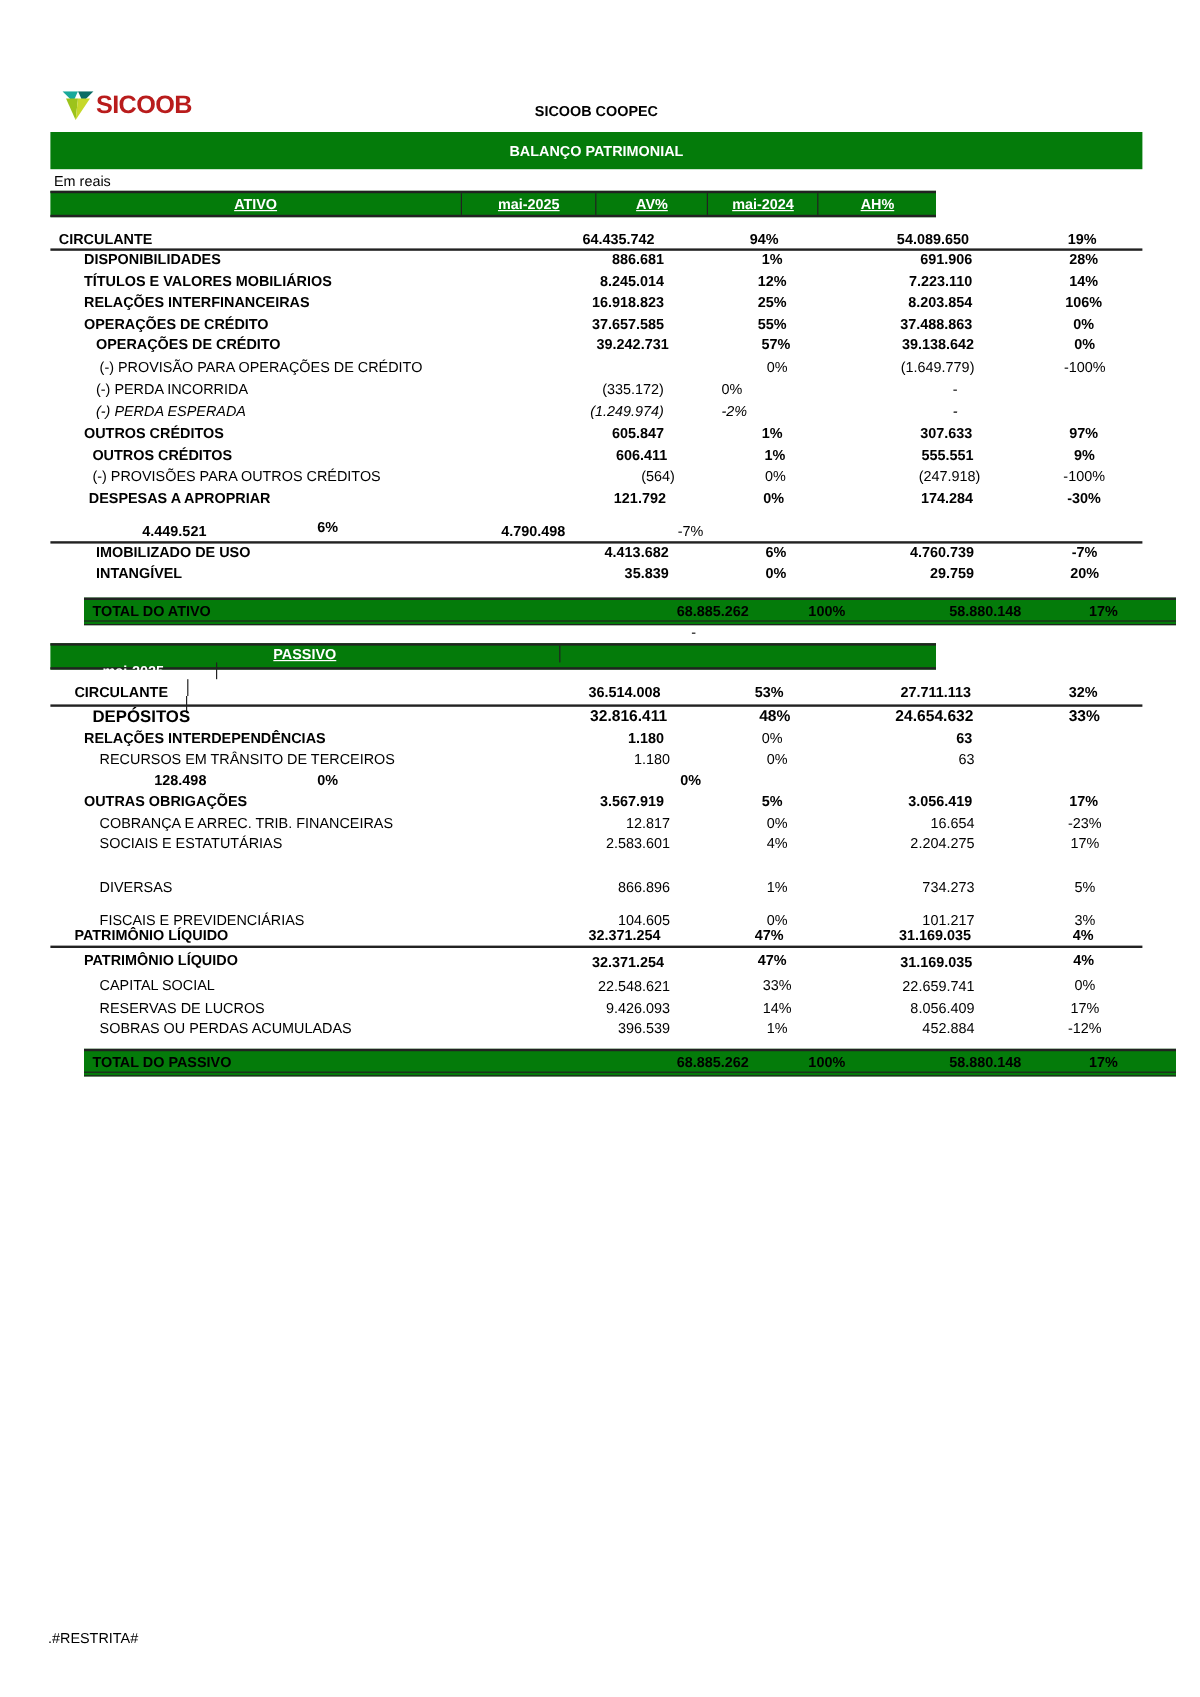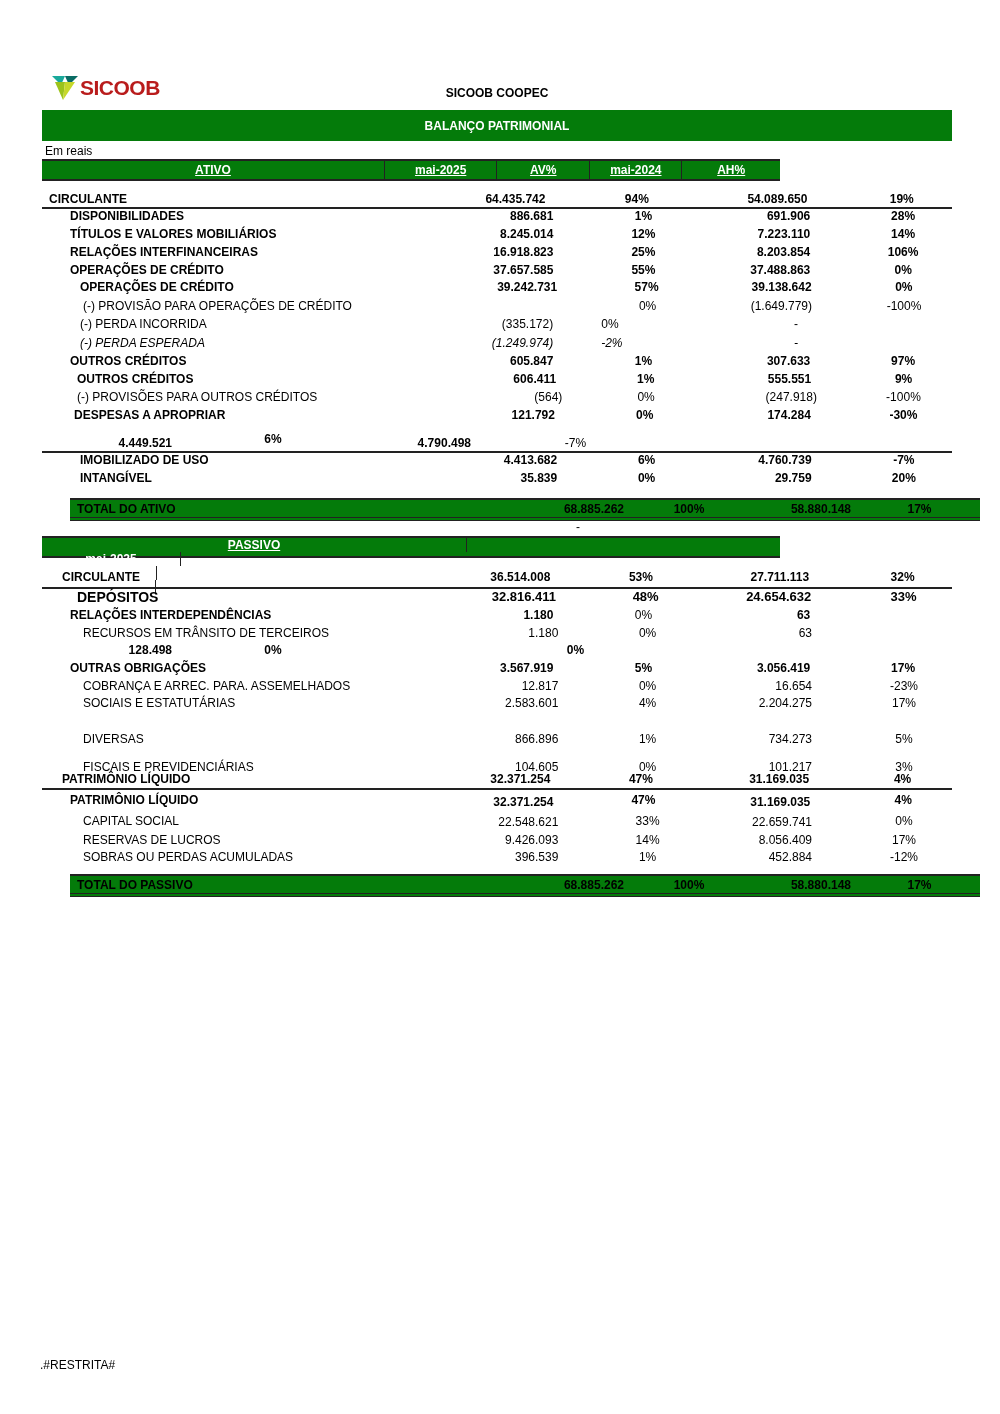--- a/index.html
+++ b/index.html
@@ -230,21 +230,21 @@
     <span class="p2">0%</span>
 </div>
 <div class="row b" style="top:659px;">
   <span class="lab" style="padding-left:28px">OUTRAS OBRIGAÇÕES</span>
   <span class="v1">3.567.919</span>
     <span class="p1">5%</span>
   <span class="v2">3.056.419</span>
     <span class="p2">17%</span>
 </div>
 <div class="row" style="top:677px;">
-  <span class="lab" style="padding-left:41px">COBRANÇA E ARREC.  PARA. ASSEMELHADOS</span>
+  <span class="lab" style="padding-left:41px">COBRANÇA E ARREC.  TRIB. FINANCEIRAS</span>
   <span class="v1">12.817</span>
     <span class="p1">0%</span>
   <span class="v2">16.654</span>
     <span class="p2">-23%</span>
 </div>
 <div class="row" style="top:694px;">
   <span class="lab" style="padding-left:41px">SOCIAIS E ESTATUTÁRIAS</span>
   <span class="v1">2.583.601</span>
     <span class="p1">4%</span>
   <span class="v2">2.204.275</span>

